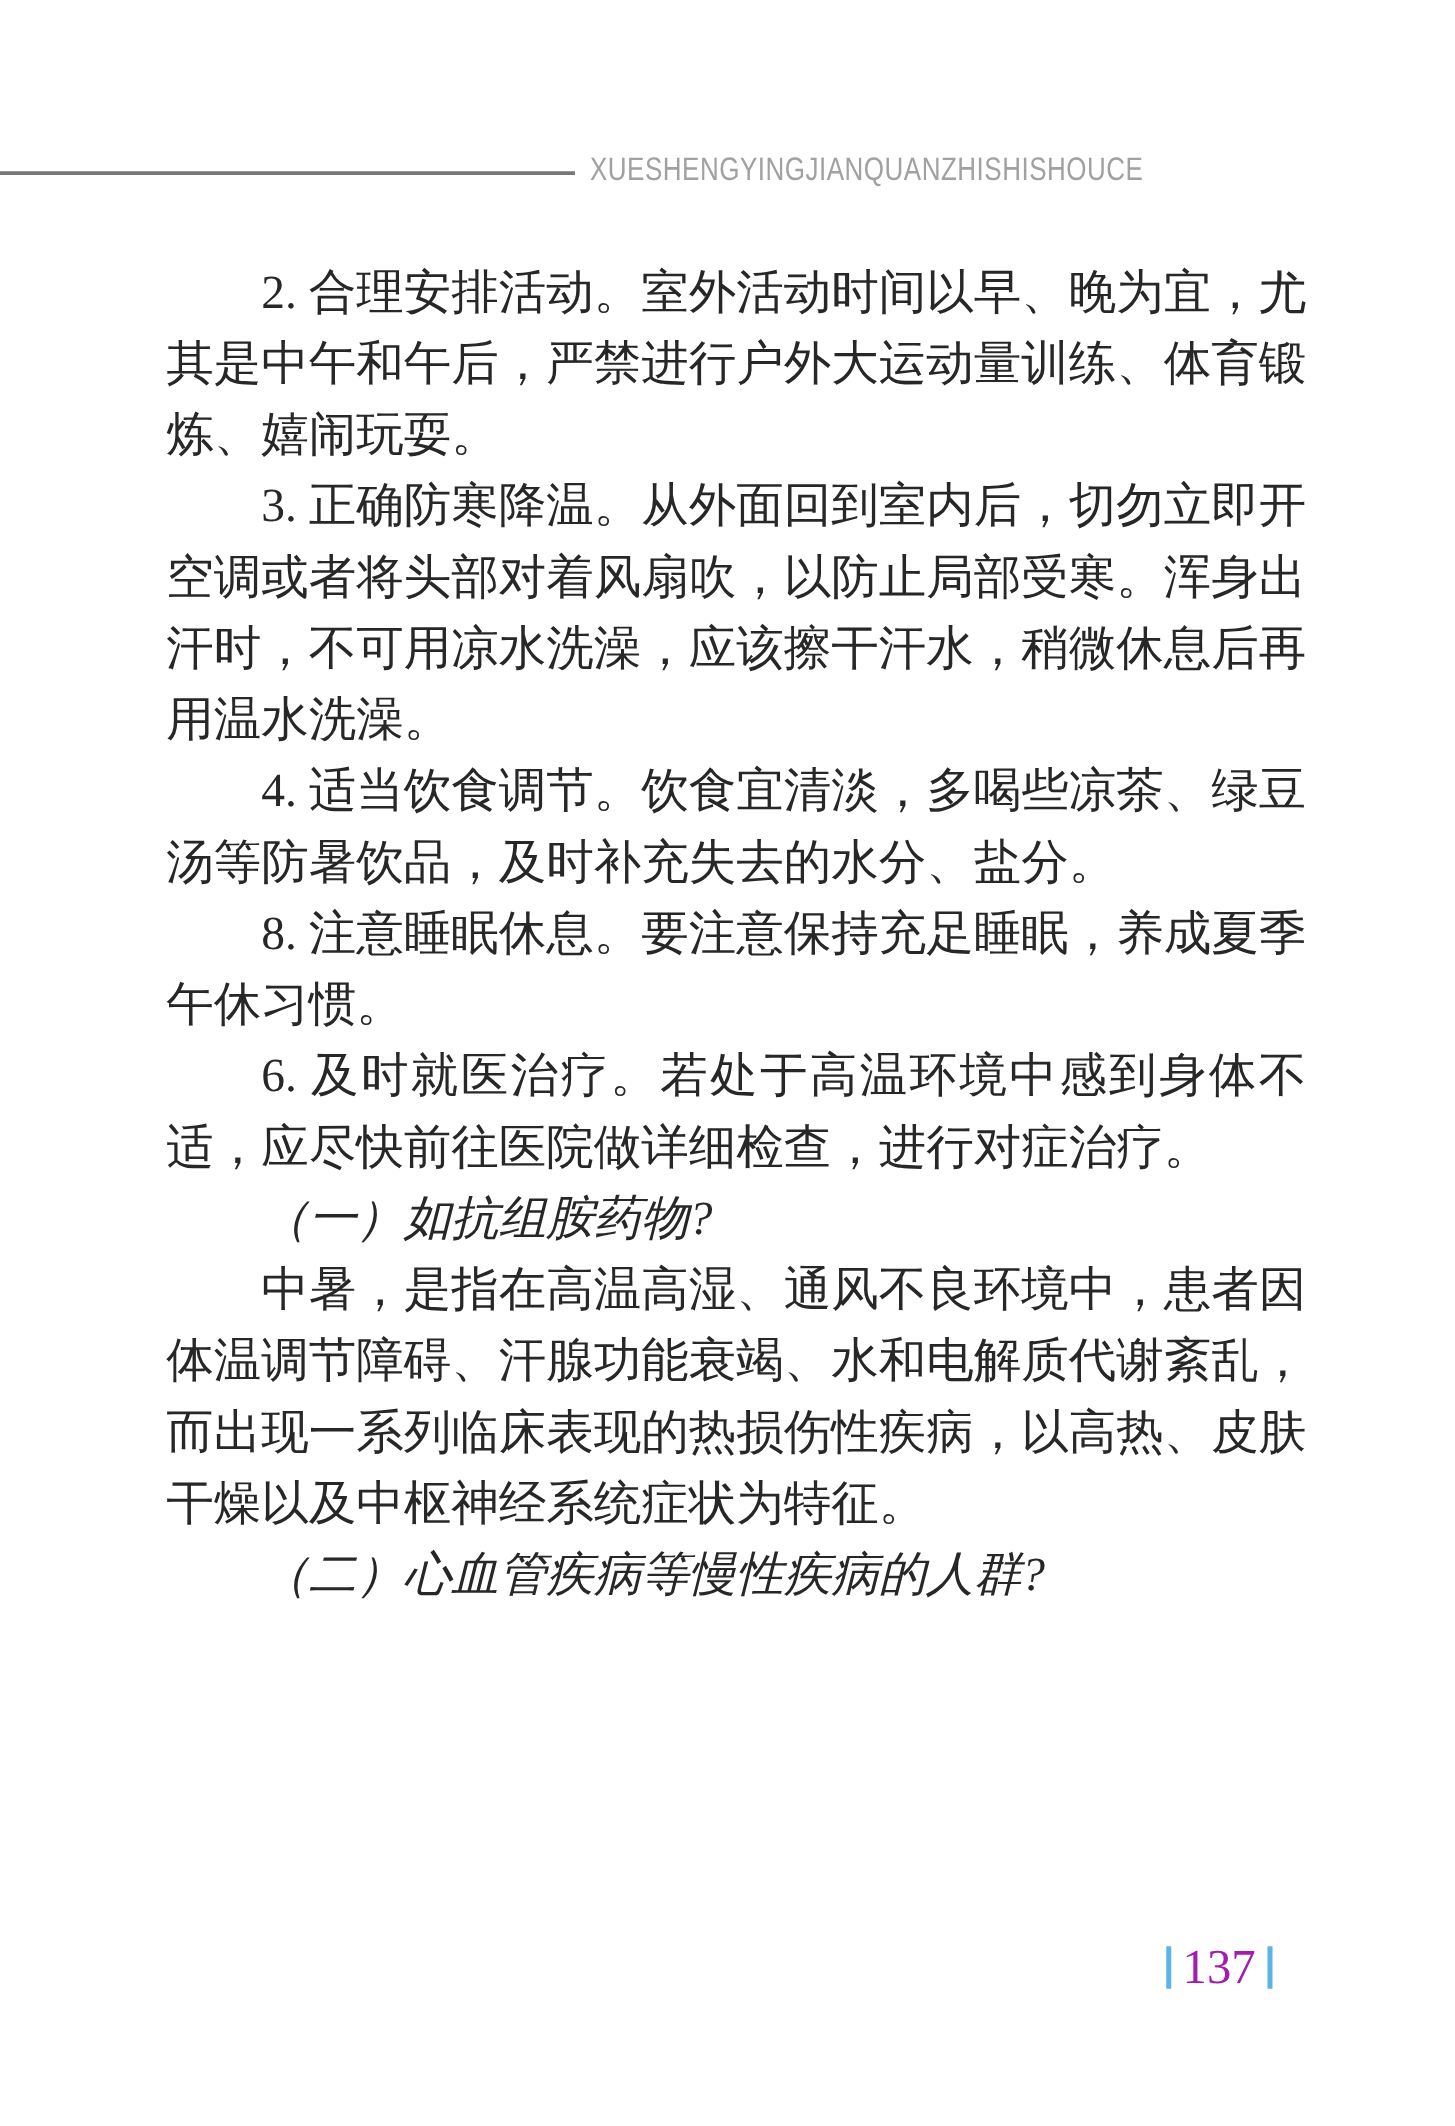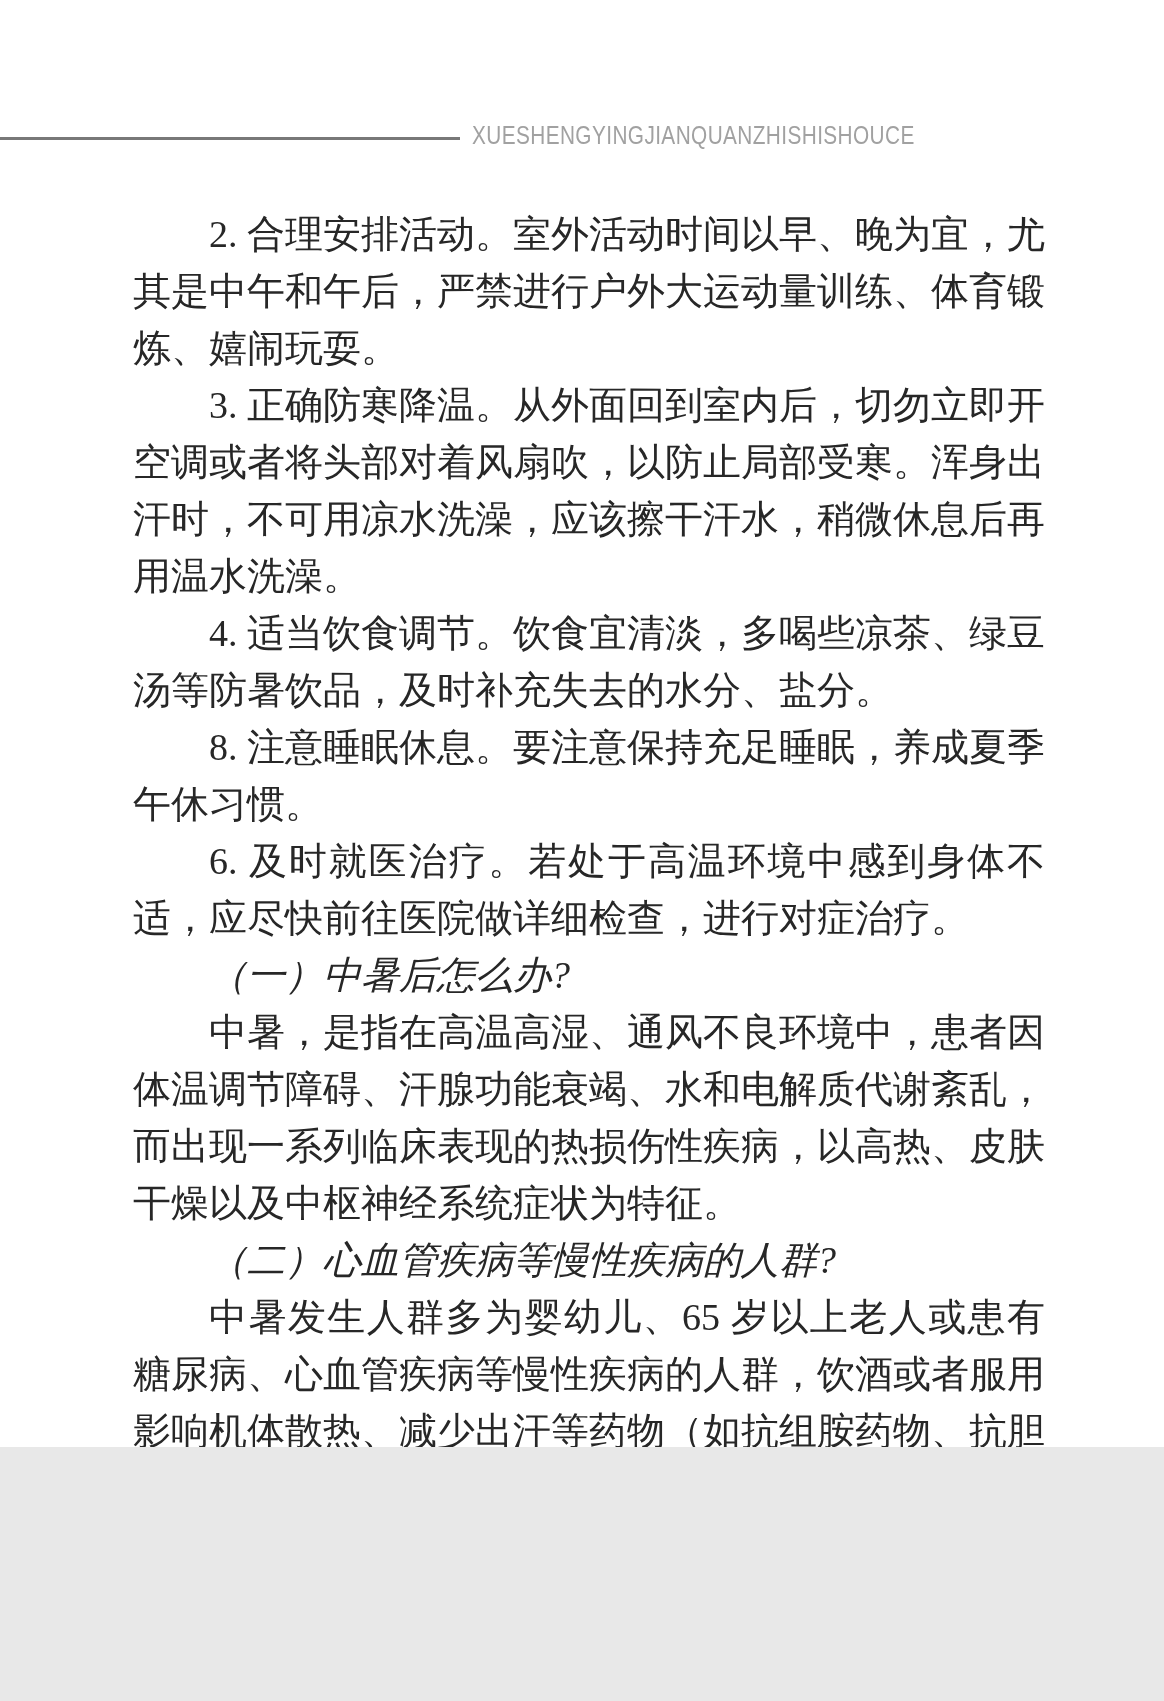--- a/index.html
+++ b/index.html
@@ -3,21 +3,21 @@
 <meta charset="utf-8">
 <style>
   html, body {
     margin: 0;
     padding: 0;
     background: #e8e8e8;
   }
   .page {
     position: relative;
     width: 1164px;
-    height: 1447px;
+    height: 1701px;
     margin: 0 auto;
     background: #ffffff;
     overflow: hidden;
     font-family: "Liberation Serif", serif;
     text-decoration: underline;
   }
   
   .header-rule {
     position: absolute;
     left: 0;
@@ -93,24 +93,23 @@
 
   <div class="header-rule"></div>
   <div class="running-title">XUESHENGYINGJIANQUANZHISHISHOUCE</div>
 
   <div class="content">
     <p class="body-para">2. 合理安排活动。室外活动时间以早、晚为宜，尤其是中午和午后，严禁进行户外大运动量训练、体育锻炼、嬉闹玩耍。</p>
     <p class="body-para">3. 正确防寒降温。从外面回到室内后，切勿立即开空调或者将头部对着风扇吹，以防止局部受寒。浑身出汗时，不可用凉水洗澡，应该擦干汗水，稍微休息后再用温水洗澡。</p>
     <p class="body-para">4. 适当饮食调节。饮食宜清淡，多喝些凉茶、绿豆汤等防暑饮品，及时补充失去的水分、盐分。</p>
     <p class="body-para">8. 注意睡眠休息。要注意保持充足睡眠，养成夏季午休习惯。</p>
     <p class="body-para">6. 及时就医治疗。若处于高温环境中感到身体不适，应尽快前往医院做详细检查，进行对症治疗。</p>
-    <p class="subsection-heading">（一）中暑后怎么办?</p>
+    <p class="subsection-heading">（一）如抗组胺药物?</p>
     <p class="body-para">中暑，是指在高温高湿、通风不良环境中，患者因体温调节障碍、汗腺功能衰竭、水和电解质代谢紊乱，而出现一系列临床表现的热损伤性疾病，以高热、皮肤干燥以及中枢神经系统症状为特征。</p>
     <p class="subsection-heading">（二）心血管疾病等慢性疾病的人群?</p>
-    <p class="body-para">中暑发生人群多为婴幼儿、65 岁以上老人或患有糖尿病、心血管疾病等慢性疾病的人群，饮酒或者服用影响机体散热、减少出汗等药物（如抗组胺药物、抗胆碱药物等）的人群。老师和学生在高温天气进行剧烈活动（比如体育</p>
   </div>
 
   <div class="page-number">
     <span class="bar"></span>
     <span class="num">137</span>
     <span class="bar"></span>
   </div>
 
 </div>
 

